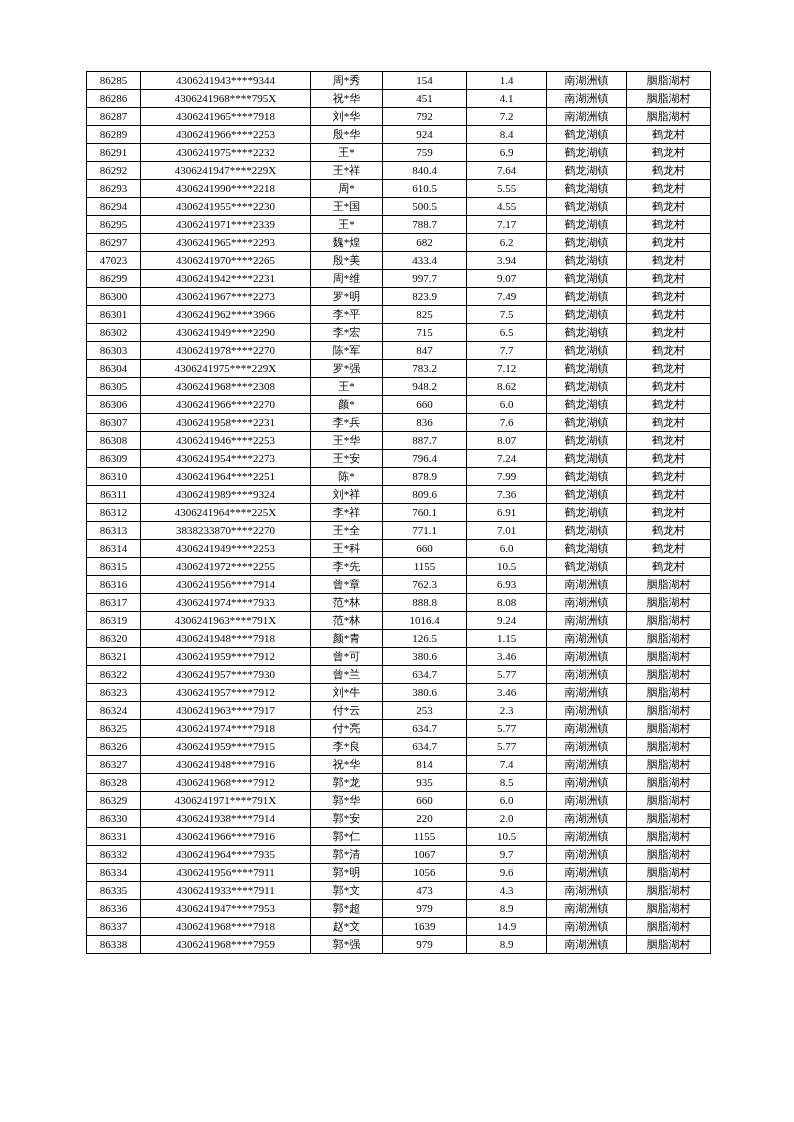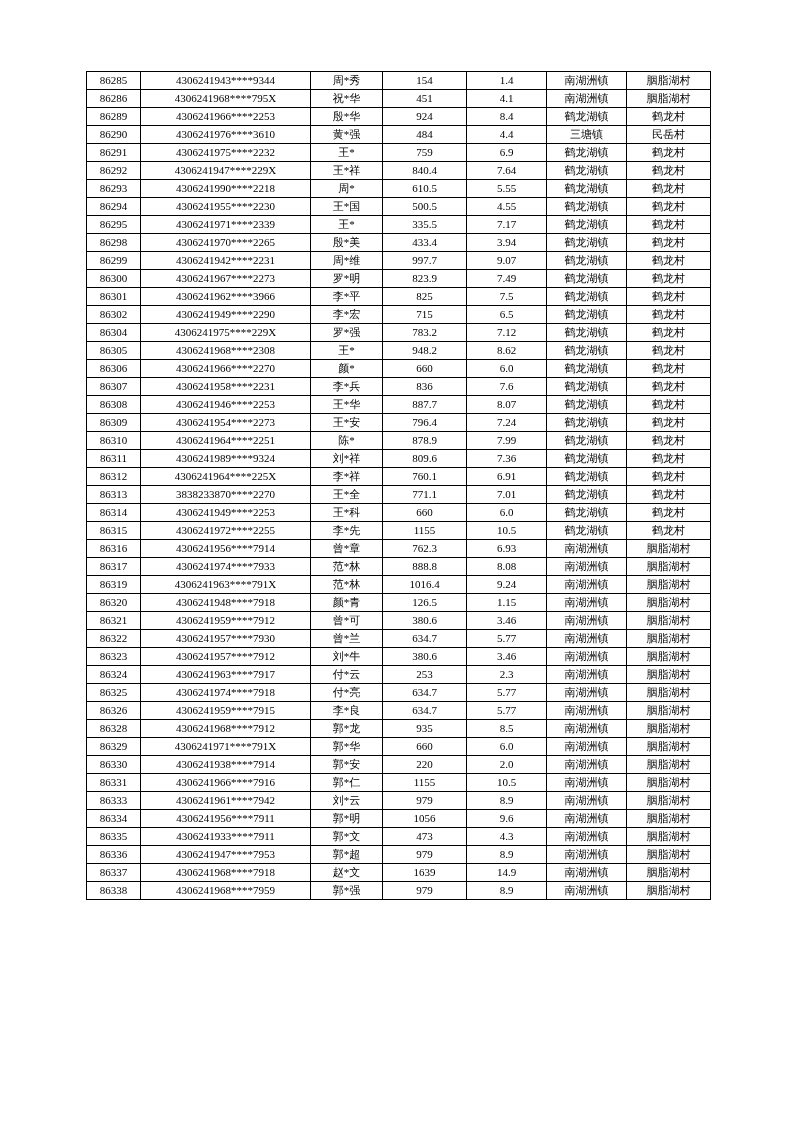--- a/index.html
+++ b/index.html
@@ -70,38 +70,38 @@
         <tr>
           <td>86286</td>
           <td>4306241968****795X</td>
           <td>祝*华</td>
           <td>451</td>
           <td>4.1</td>
           <td>南湖洲镇</td>
           <td>胭脂湖村</td>
         </tr>
         <tr>
+          <td>86287</td>
+          <td>4306241965****7918</td>
+          <td>刘*华</td>
+          <td>792</td>
+          <td>7.2</td>
+          <td>南湖洲镇</td>
+          <td>胭脂湖村</td>
+        </tr>
+        <tr>
           <td>86289</td>
           <td>4306241966****2253</td>
           <td>殷*华</td>
           <td>924</td>
           <td>8.4</td>
           <td>鹤龙湖镇</td>
           <td>鹤龙村</td>
         </tr>
         <tr>
-          <td>86290</td>
-          <td>4306241976****3610</td>
-          <td>黄*强</td>
-          <td>484</td>
-          <td>4.4</td>
-          <td>三塘镇</td>
-          <td>民岳村</td>
-        </tr>
-        <tr>
           <td>86291</td>
           <td>4306241975****2232</td>
           <td>王*</td>
           <td>759</td>
           <td>6.9</td>
           <td>鹤龙湖镇</td>
           <td>鹤龙村</td>
         </tr>
         <tr>
           <td>86292</td>
@@ -127,27 +127,36 @@
           <td>王*国</td>
           <td>500.5</td>
           <td>4.55</td>
           <td>鹤龙湖镇</td>
           <td>鹤龙村</td>
         </tr>
         <tr>
           <td>86295</td>
           <td>4306241971****2339</td>
           <td>王*</td>
-          <td>335.5</td>
+          <td>788.7</td>
           <td>7.17</td>
           <td>鹤龙湖镇</td>
           <td>鹤龙村</td>
         </tr>
         <tr>
-          <td>86298</td>
+          <td>86297</td>
+          <td>4306241965****2293</td>
+          <td>魏*煌</td>
+          <td>682</td>
+          <td>6.2</td>
+          <td>鹤龙湖镇</td>
+          <td>鹤龙村</td>
+        </tr>
+        <tr>
+          <td>47023</td>
           <td>4306241970****2265</td>
           <td>殷*美</td>
           <td>433.4</td>
           <td>3.94</td>
           <td>鹤龙湖镇</td>
           <td>鹤龙村</td>
         </tr>
         <tr>
           <td>86299</td>
           <td>4306241942****2231</td>
@@ -178,20 +187,29 @@
         <tr>
           <td>86302</td>
           <td>4306241949****2290</td>
           <td>李*宏</td>
           <td>715</td>
           <td>6.5</td>
           <td>鹤龙湖镇</td>
           <td>鹤龙村</td>
         </tr>
         <tr>
+          <td>86303</td>
+          <td>4306241978****2270</td>
+          <td>陈*军</td>
+          <td>847</td>
+          <td>7.7</td>
+          <td>鹤龙湖镇</td>
+          <td>鹤龙村</td>
+        </tr>
+        <tr>
           <td>86304</td>
           <td>4306241975****229X</td>
           <td>罗*强</td>
           <td>783.2</td>
           <td>7.12</td>
           <td>鹤龙湖镇</td>
           <td>鹤龙村</td>
         </tr>
         <tr>
           <td>86305</td>
@@ -376,20 +394,29 @@
         <tr>
           <td>86326</td>
           <td>4306241959****7915</td>
           <td>李*良</td>
           <td>634.7</td>
           <td>5.77</td>
           <td>南湖洲镇</td>
           <td>胭脂湖村</td>
         </tr>
         <tr>
+          <td>86327</td>
+          <td>4306241948****7916</td>
+          <td>祝*华</td>
+          <td>814</td>
+          <td>7.4</td>
+          <td>南湖洲镇</td>
+          <td>胭脂湖村</td>
+        </tr>
+        <tr>
           <td>86328</td>
           <td>4306241968****7912</td>
           <td>郭*龙</td>
           <td>935</td>
           <td>8.5</td>
           <td>南湖洲镇</td>
           <td>胭脂湖村</td>
         </tr>
         <tr>
           <td>86329</td>
@@ -412,25 +439,25 @@
         <tr>
           <td>86331</td>
           <td>4306241966****7916</td>
           <td>郭*仁</td>
           <td>1155</td>
           <td>10.5</td>
           <td>南湖洲镇</td>
           <td>胭脂湖村</td>
         </tr>
         <tr>
-          <td>86333</td>
-          <td>4306241961****7942</td>
-          <td>刘*云</td>
-          <td>979</td>
-          <td>8.9</td>
+          <td>86332</td>
+          <td>4306241964****7935</td>
+          <td>郭*清</td>
+          <td>1067</td>
+          <td>9.7</td>
           <td>南湖洲镇</td>
           <td>胭脂湖村</td>
         </tr>
         <tr>
           <td>86334</td>
           <td>4306241956****7911</td>
           <td>郭*明</td>
           <td>1056</td>
           <td>9.6</td>
           <td>南湖洲镇</td>

